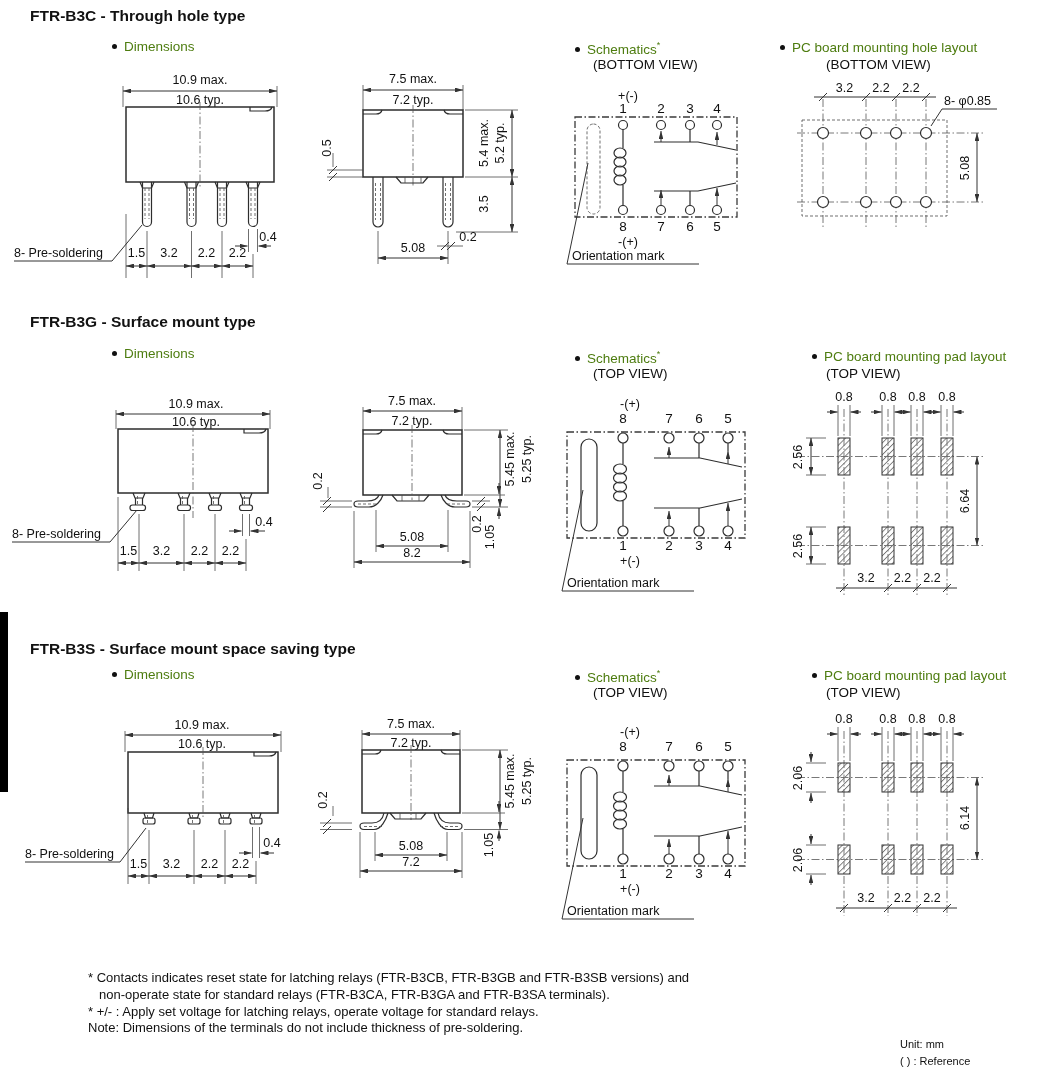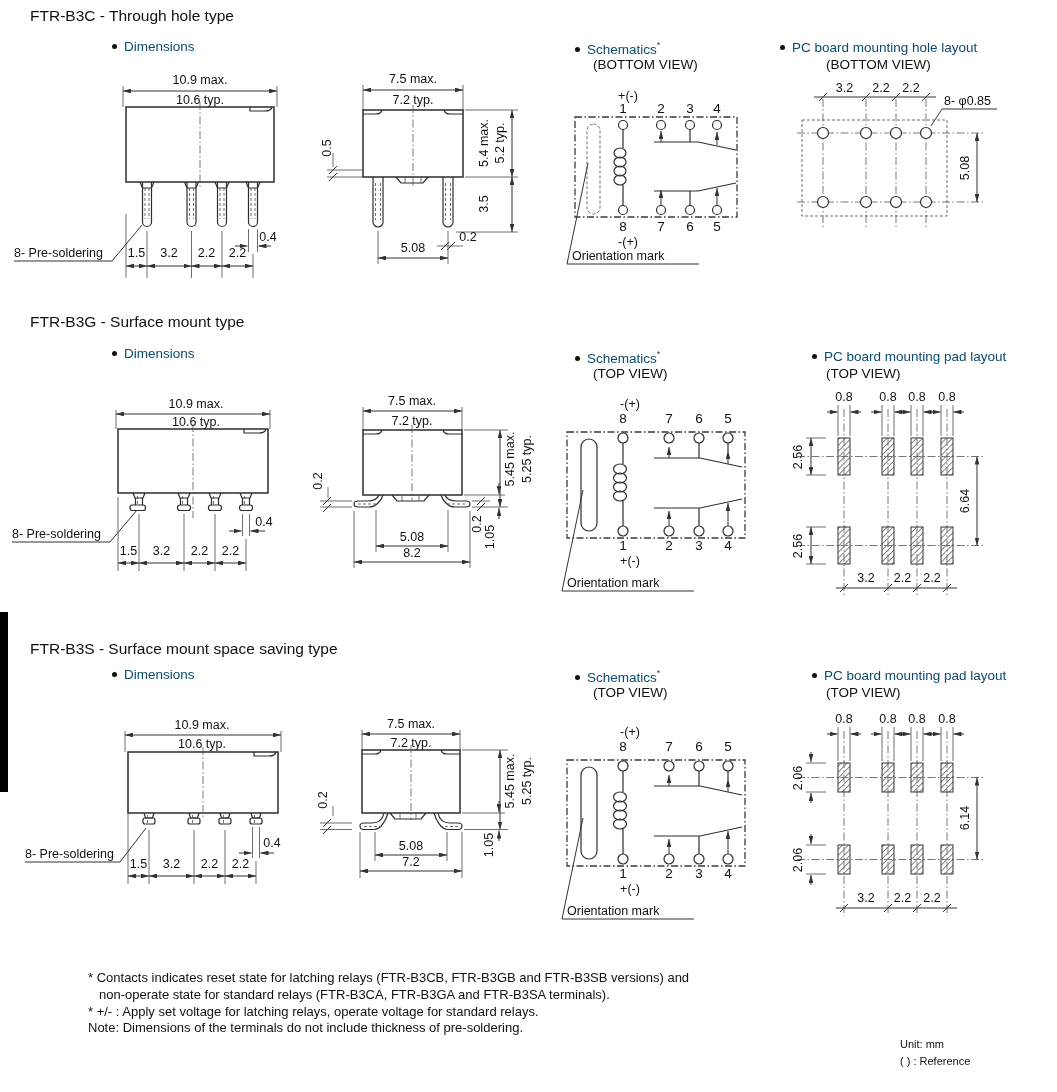--- a/index.html
+++ b/index.html
@@ -1,20 +1,20 @@
 <!DOCTYPE html>
 <html><head>
 <meta charset="utf-8">
 <style>
   html,body{margin:0;padding:0;background:#fff;}
   #page{position:relative;width:1057px;height:1092px;background:#fff;overflow:hidden;
         font-family:"Liberation Sans",sans-serif;color:#111;}
   .abs{position:absolute;white-space:nowrap;}
-  .title{font-size:15.5px;font-weight:normal;color:#111;}
-  .blabel{font-size:13.5px;color:#0c4a6e;}
+  .title{font-size:15.5px;font-weight:bold;color:#111;}
+  .blabel{font-size:13.5px;color:#4d7c0f;}
   .bullet{display:inline-block;width:5px;height:5px;background:#111;border-radius:50%;
           margin-right:7px;vertical-align:2px;}
   .view{font-size:13.5px;color:#111;}
   sup{font-size:9px;}
   svg{position:absolute;overflow:visible;}
   svg text{font-family:"Liberation Sans",sans-serif;font-size:12.5px;fill:#111;}
   .mid{text-anchor:middle;}
   .pn{font-size:13.5px;}
   .bd{stroke:#2d2d2d;stroke-width:1.5;fill:#fff;}
   .b2{stroke:#2d2d2d;stroke-width:1.2;fill:none;}

